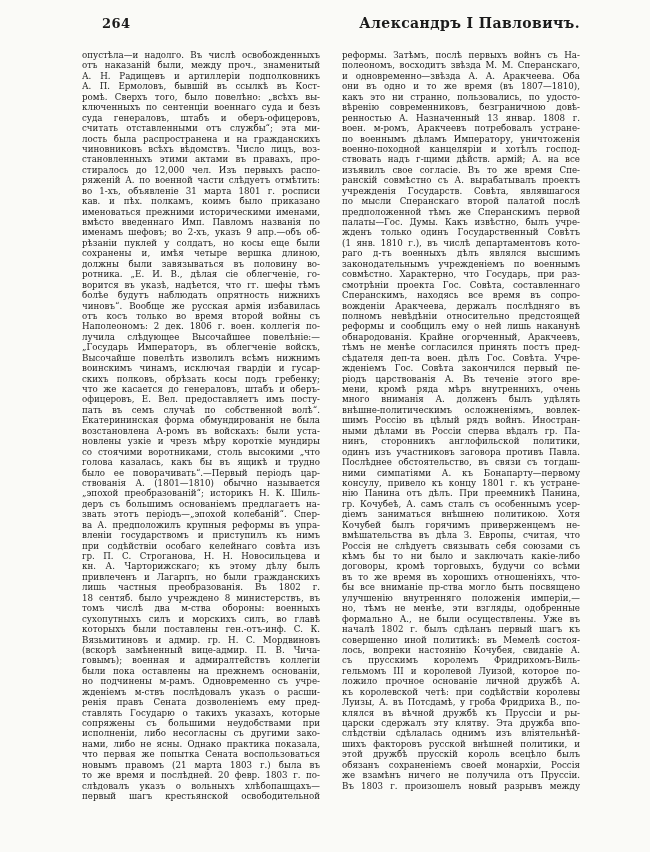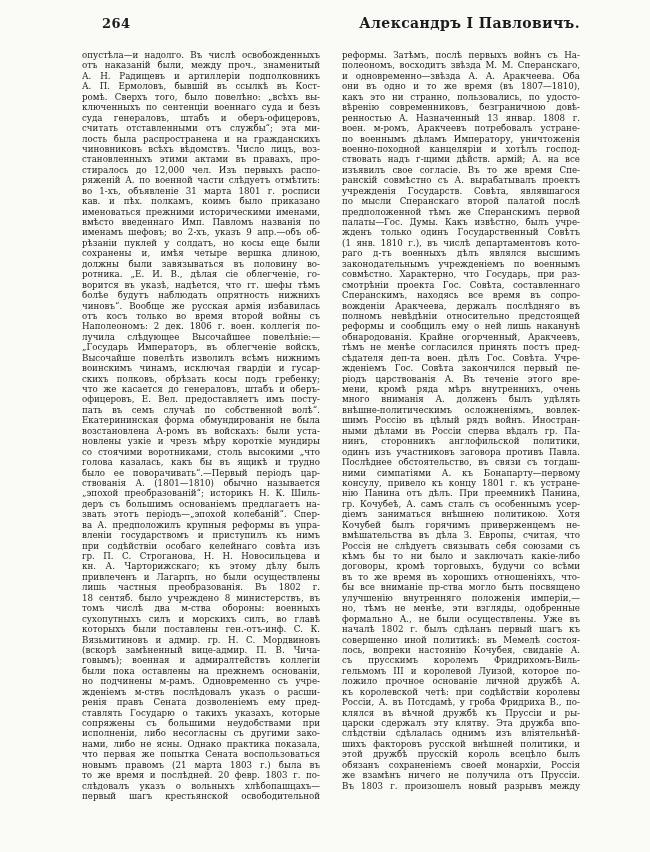--- a/index.html
+++ b/index.html
@@ -97,21 +97,21 @@
           <div class="line">было ее поворачивать“.—Первый періодъ цар-</div>
           <div class="line">ствованія А. (1801—1810) обычно называется</div>
           <div class="line">„эпохой преобразованій“; историкъ Н. К. Шиль-</div>
           <div class="line">деръ съ большимъ основаніемъ предлагаетъ на-</div>
           <div class="line">звать этотъ періодъ—„эпохой колебаній“. Спер-</div>
           <div class="line">ва А. предположилъ крупныя реформы въ упра-</div>
           <div class="line">вленіи государствомъ и приступилъ къ нимъ</div>
           <div class="line">при содѣйствіи особаго келейнаго совѣта изъ</div>
           <div class="line">гр. П. С. Строганова, Н. Н. Новосильцева и</div>
           <div class="line">кн. А. Чарторижскаго; къ этому дѣлу былъ</div>
-          <div class="line">привлеченъ и Лагарпъ, но были осуществлены</div>
+          <div class="line">привлеченъ и Лагарпъ, но были гражданскихъ</div>
           <div class="line">лишь частныя преобразованія. Въ 1802 г.</div>
           <div class="line">18 сентяб. было учреждено 8 министерствъ, въ</div>
           <div class="line">томъ числѣ два м-ства обороны: военныхъ</div>
           <div class="line">сухопутныхъ силъ и морскихъ силъ, во главѣ</div>
           <div class="line">которыхъ были поставлены ген.-отъ-инф. С. К.</div>
           <div class="line">Вязьмитиновъ и адмир. гр. Н. С. Мордвиновъ</div>
           <div class="line">(вскорѣ замѣненный вице-адмир. П. В. Чича-</div>
           <div class="line">говымъ); военная и адмиралтействъ коллегіи</div>
           <div class="line">были пока оставлены на прежнемъ основаніи,</div>
           <div class="line">но подчинены м-рамъ. Одновременно съ учре-</div>
@@ -183,21 +183,21 @@
           <div class="line">улучшенію внутренняго положенія имперіи,—</div>
           <div class="line">но, тѣмъ не менѣе, эти взгляды, одобренные</div>
           <div class="line">формально А., не были осуществлены. Уже въ</div>
           <div class="line">началѣ 1802 г. былъ сдѣланъ первый шагъ къ</div>
           <div class="line">совершенно иной политикѣ: въ Мемелѣ состоя-</div>
           <div class="line">лось, вопреки настоянію Кочубея, свиданіе А.</div>
           <div class="line">съ прусскимъ королемъ Фридрихомъ-Виль-</div>
           <div class="line">гельмомъ III и королевой Луизой, которое по-</div>
           <div class="line">ложило прочное основаніе личной дружбѣ А.</div>
           <div class="line">къ королевской четѣ: при содѣйствіи королевы</div>
-          <div class="line">Россіи, А. въ Потсдамѣ, у гроба Фридриха В., по-</div>
+          <div class="line">Луизы, А. въ Потсдамѣ, у гроба Фридриха В., по-</div>
           <div class="line">клялся въ вѣчной дружбѣ къ Пруссіи и ры-</div>
           <div class="line">царски сдержалъ эту клятву. Эта дружба впо-</div>
           <div class="line">слѣдствіи сдѣлалась однимъ изъ вліятельнѣй-</div>
           <div class="line">шихъ факторовъ русской внѣшней политики, и</div>
           <div class="line">этой дружбѣ прусскій король всецѣло былъ</div>
           <div class="line">обязанъ сохраненіемъ своей монархіи, Россія</div>
           <div class="line">же взамѣнъ ничего не получила отъ Пруссіи.</div>
           <div class="line">Въ 1803 г. произошелъ новый разрывъ между</div>
         </div>
     </div>

